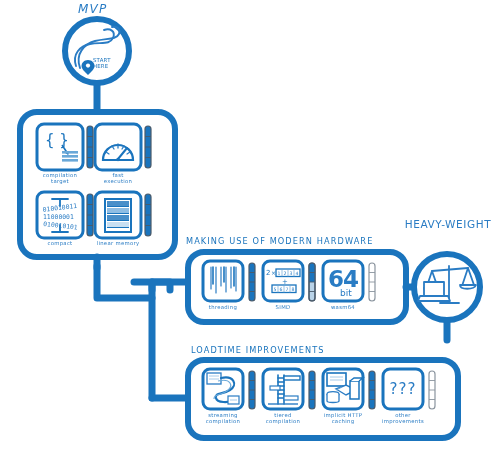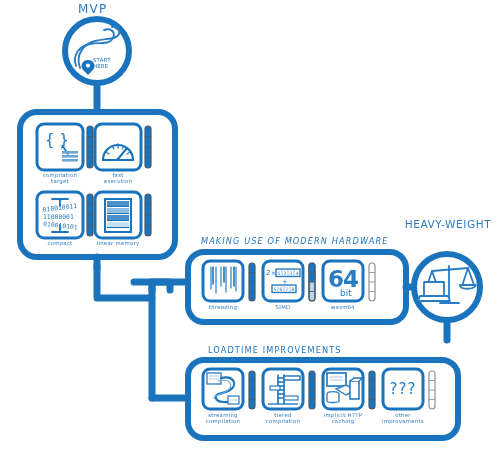--- a/index.html
+++ b/index.html
@@ -14,21 +14,21 @@
   svg.layer{position:absolute;left:0;top:0;width:500px;height:453px;}
   .txt{position:absolute;color:#1a74bd;letter-spacing:.5px;}
   .section-title{
     font-size:8.2px;letter-spacing:1.1px;color:#1a74bd;
     white-space:nowrap;font-weight:500;
   }
   .icon-label{
     font-size:5.3px;color:#2a7cc4;text-align:center;
     line-height:6.4px;white-space:nowrap;letter-spacing:.3px;
   }
-  .mvp-title{font-size:12px;color:#2a7cc4;letter-spacing:1.2px;}
+  .mvp-title{font-size:12px;color:#2a7cc4;letter-spacing:1.2px;font-style:italic;}
   .hw-title{font-size:10.5px;color:#2a7cc4;letter-spacing:.6px;line-height:12px;text-align:center;}
   .start-txt{font-size:5.4px;color:#1a74bd;line-height:6px;letter-spacing:.2px;}
 </style>
 </head>
 <body>
 
 <div id="stage">
 
   <svg class="layer" viewBox="0 0 500 453">
     <g fill="none" stroke="#1a74bd" stroke-linecap="round" stroke-linejoin="round">
@@ -349,22 +349,22 @@
     </g>
   </svg>
 
   <div class="txt mvp-title" style="left:78px;top:2px;">MVP</div>
 
   <div class="txt start-txt" style="left:93px;top:57px;">START</div>
   <div class="txt start-txt" style="left:93px;top:63px;">HERE</div>
 
   <div class="txt hw-title" style="left:396px;top:218px;width:104px;">HEAVY-WEIGHT</div>
 
-  <div class="txt section-title" style="left:201px;top:236px;font-style:italic;">MAKING USE OF MODERN HARDWARE</div>
-  <div class="txt section-title" style="left:191px;top:345px;margin-left:17px;">LOADTIME IMPROVEMENTS</div>
+  <div class="txt section-title" style="left:186px;top:236px;">MAKING USE OF MODERN HARDWARE</div>
+  <div class="txt section-title" style="left:191px;top:345px;">LOADTIME IMPROVEMENTS</div>
 
   <div class="txt icon-label" style="left:30px;top:172px;width:60px;">compilation</div>
   <div class="txt icon-label" style="left:30px;top:178px;width:60px;">target</div>
   <div class="txt icon-label" style="left:88px;top:172px;width:60px;">fast</div>
   <div class="txt icon-label" style="left:88px;top:178px;width:60px;">execution</div>
   <div class="txt icon-label" style="left:30px;top:240px;width:60px;">compact</div>
   <div class="txt icon-label" style="left:88px;top:240px;width:60px;"><span>linear</span> <span>memory</span></div>
 
   <div class="txt icon-label" style="left:196px;top:304px;width:54px;">threading</div>
   <div class="txt icon-label" style="left:256px;top:304px;width:54px;">SIMD</div>

